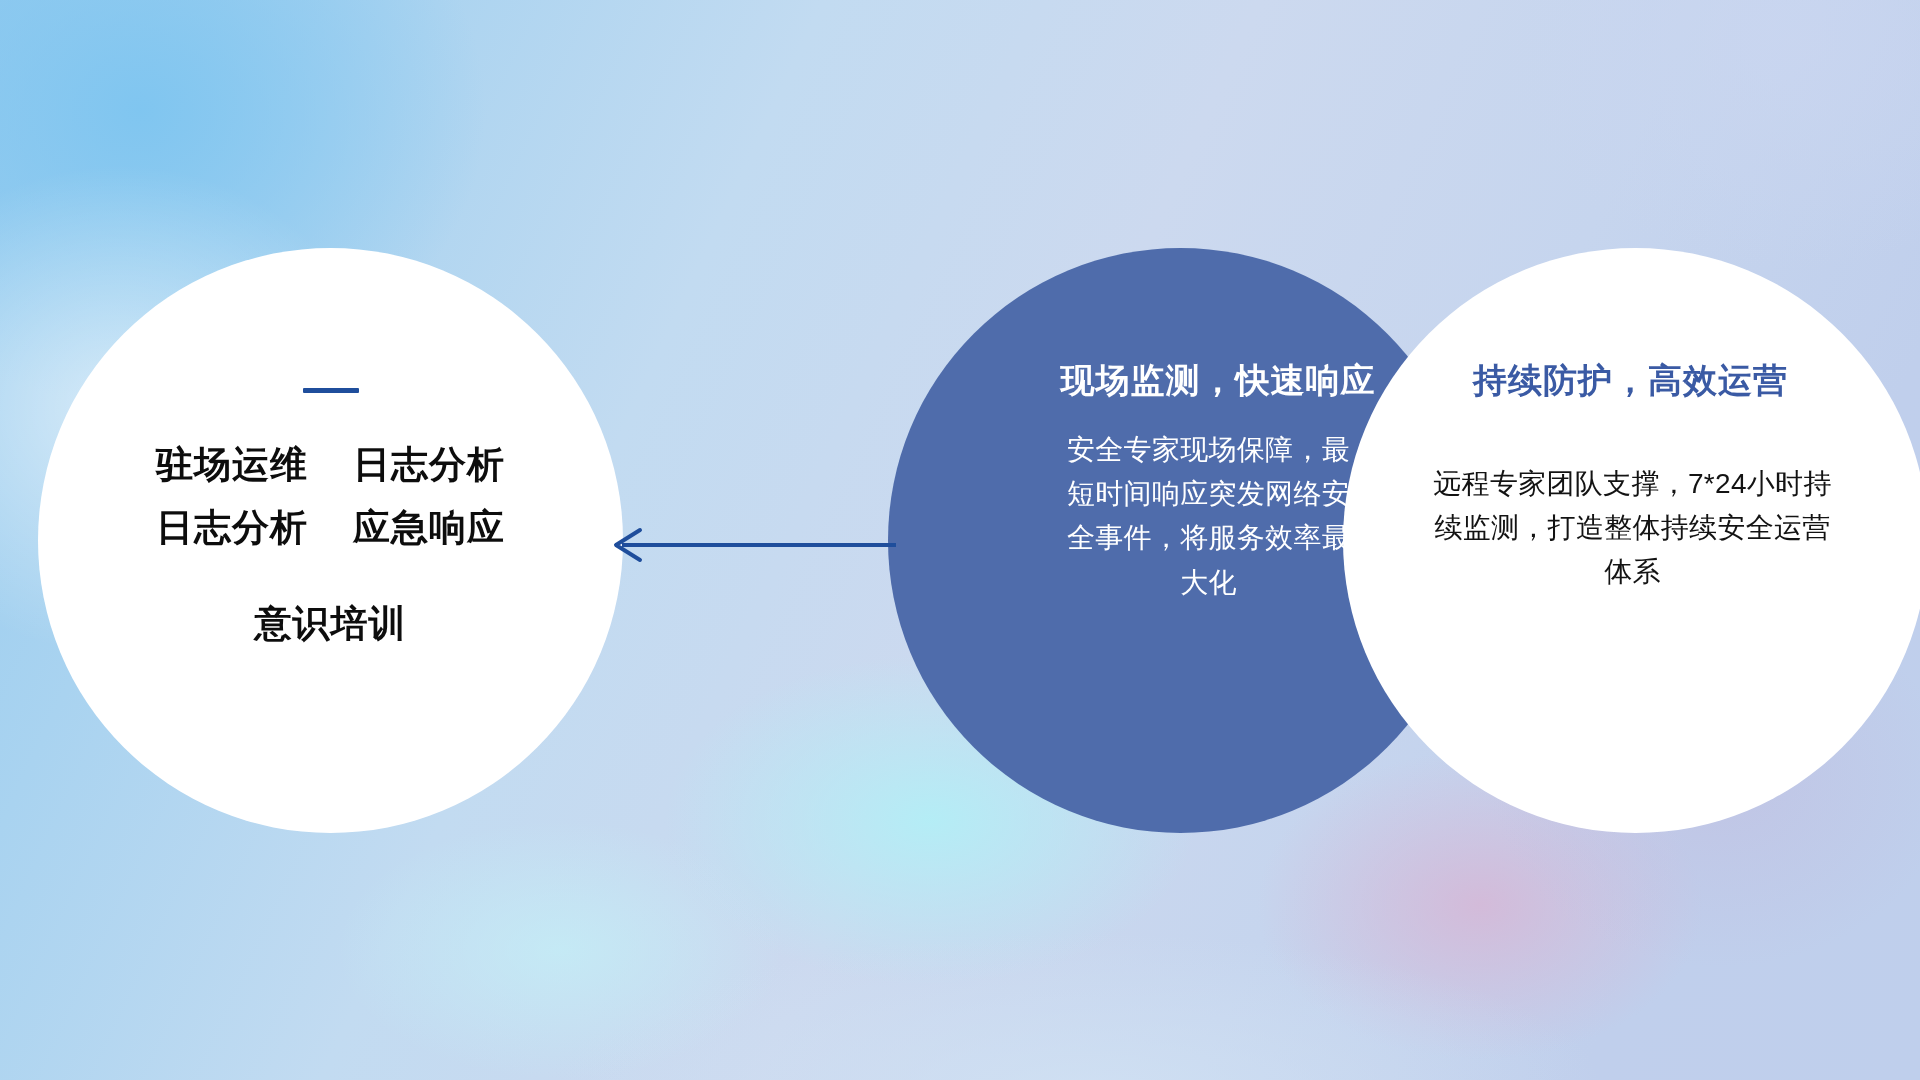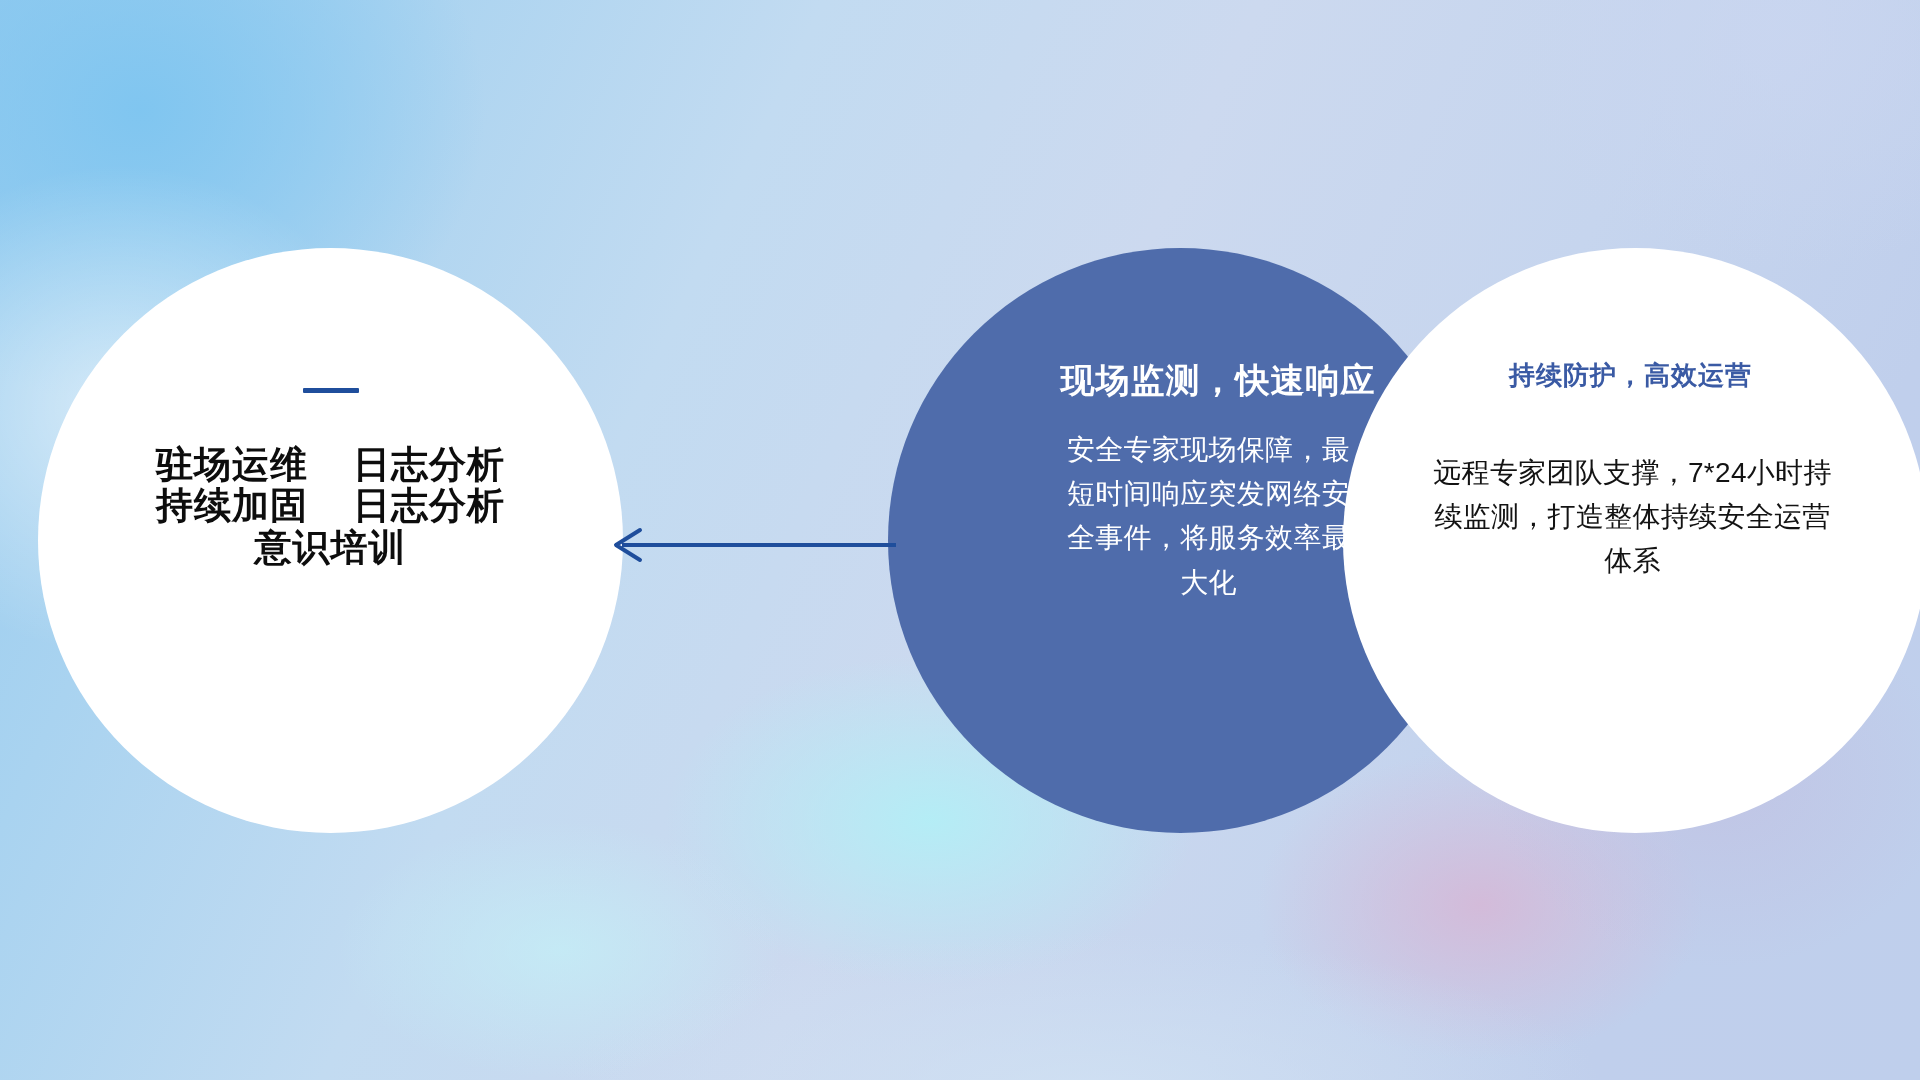--- a/index.html
+++ b/index.html
@@ -130,31 +130,32 @@
     width: 56px;
     height: 5px;
     background: #1f4e9c;
     border-radius: 1px;
     margin-bottom: 52px;
   }
   .left-lines {
     display: flex;
     flex-direction: column;
     align-items: center;
+    gap: 22px;
   }
   .left-line {
     font-size: 37px;
     font-weight: bold;
     color: #0d0d0d;
     letter-spacing: 1px;
     white-space: pre;
     line-height: 1.1;
   }
   .left-line.last {
-    margin-top: 2px;
+    margin-top: 34px;
   }
 
   
   .mid-content {
     position: absolute;
     left: 888px;
     top: 248px;
     width: 585px;
     height: 585px;
     z-index: 7;
@@ -191,21 +192,21 @@
     width: 585px;
     height: 585px;
     z-index: 8;
     box-sizing: border-box;
     display: flex;
     flex-direction: column;
     align-items: center;
     padding-top: 110px;
   }
   .right-title {
-    font-size: 26px;
+    font-size: 34px;
     font-weight: bold;
     color: #3a5aa4;
     letter-spacing: 1px;
     white-space: nowrap;
     margin-right: 10px;
   }
   .right-body {
     margin-top: 58px;
     margin-right: 6px;
     width: 410px;
@@ -249,21 +250,21 @@
     <svg width="300" height="60" viewBox="0 0 300 60">
       <line x1="296" y1="30" x2="22" y2="30" stroke="#1f4e9c" stroke-width="4"></line>
       <polyline points="40,15 16,30 40,45" fill="none" stroke="#1f4e9c" stroke-width="4" stroke-linecap="round" stroke-linejoin="round"></polyline>
     </svg>
   </div>
 
   <div class="left-content">
     <div class="accent-dash"></div>
     <div class="left-lines">
       <div class="left-line">驻场运维    日志分析</div>
-      <div class="left-line">持续加固    日志分析</div>
+      <div class="left-line">日志分析    应急响应</div>
       <div class="left-line last">意识培训</div>
     </div>
   </div>
 
   <div class="mid-content">
     <div class="mid-title">现场监测，快速响应</div>
     <div class="mid-body">安全专家现场保障，最短时间响应突发网络安全事件，将服务效率最大化</div>
   </div>
 
   <div class="right-content">

